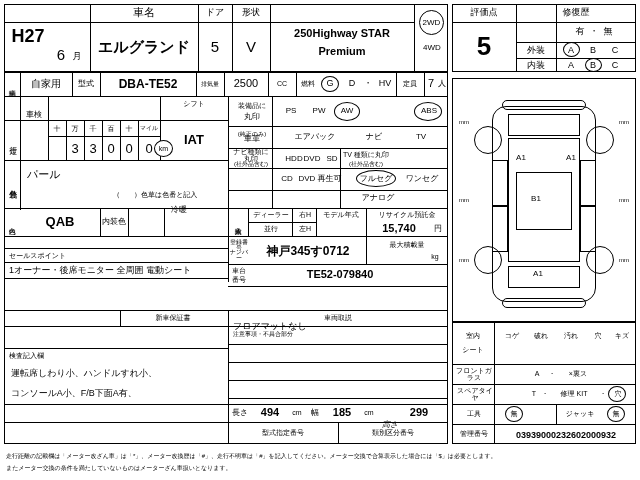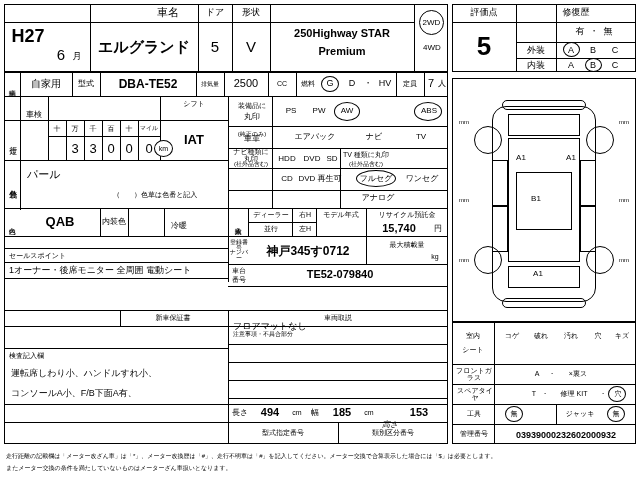--- a/index.html
+++ b/index.html
@@ -42,21 +42,21 @@
   <div class="bx" style="left:4px;top:4px;width:444px;height:440px;"></div>
 
   <div class="bx" style="left:4px;top:4px;width:444px;height:68px;"></div>
   <div class="vline" style="left:90px;top:4px;height:68px;"></div>
   <div class="vline" style="left:198px;top:4px;height:68px;"></div>
   <div class="vline" style="left:232px;top:4px;height:68px;"></div>
   <div class="vline" style="left:270px;top:4px;height:68px;"></div>
   <div class="vline" style="left:414px;top:4px;height:68px;"></div>
   <div class="hline" style="left:4px;top:22px;width:410px;"></div>
 
-  <div class="t f11" style="left:90px;top:5px;width:108px;height:16px;margin-left:24px;">車名</div>
+  <div class="t f11" style="left:90px;top:5px;width:108px;height:16px;">車名</div>
   <div class="t f9" style="left:198px;top:5px;width:34px;height:16px;">ドア</div>
   <div class="t f9" style="left:232px;top:5px;width:38px;height:16px;">形状</div>
 
   <div class="t f18 b" style="left:6px;top:24px;width:44px;height:24px;">H27</div>
   <div class="t f15" style="left:50px;top:44px;width:22px;height:22px;">6</div>
   <div class="t f9" style="left:70px;top:50px;width:14px;height:14px;">月</div>
 
   <div class="t f15 b" style="left:90px;top:24px;width:108px;height:46px;">エルグランド</div>
   <div class="t f15" style="left:198px;top:24px;width:34px;height:46px;">5</div>
   <div class="t f15" style="left:232px;top:24px;width:38px;height:46px;">V</div>
@@ -165,21 +165,21 @@
   <div class="t f7 l" style="left:110px;top:188px;width:118px;height:14px;">（　　）色草は色番と記入</div>
 
   <div class="hline" style="left:4px;top:208px;width:224px;"></div>
   <div class="hline" style="left:4px;top:236px;width:224px;"></div>
   <div class="vline" style="left:100px;top:208px;height:28px;"></div>
   <div class="vline" style="left:128px;top:208px;height:28px;"></div>
   <div class="vline" style="left:164px;top:208px;height:28px;"></div>
   <div class="t f7" style="left:4px;top:208px;width:16px;height:28px;writing-mode:vertical-rl;">内色</div>
   <div class="t f13 b" style="left:20px;top:208px;width:80px;height:28px;">QAB</div>
   <div class="t f8" style="left:100px;top:208px;width:28px;height:28px;">内装色</div>
-  <div class="t f8" style="left:164px;top:212px;width:30px;height:28px;">冷暖</div>
+  <div class="t f8" style="left:164px;top:196px;width:30px;height:28px;">冷暖</div>
 
   <div class="hline" style="left:228px;top:96px;width:220px;"></div>
   <div class="hline" style="left:228px;top:126px;width:220px;"></div>
   <div class="hline" style="left:228px;top:148px;width:220px;"></div>
   <div class="hline" style="left:228px;top:168px;width:220px;"></div>
   <div class="hline" style="left:228px;top:190px;width:220px;"></div>
   <div class="hline" style="left:228px;top:208px;width:220px;"></div>
   <div class="vline" style="left:272px;top:96px;height:52px;"></div>
   <div class="vline" style="left:340px;top:148px;height:60px;"></div>
   <div class="vline" style="left:272px;top:148px;height:60px;"></div>
@@ -195,21 +195,21 @@
   <div class="circ" style="left:334px;top:102px;width:26px;height:19px;"></div>
   <div class="t f8" style="left:414px;top:98px;width:30px;height:26px;">ABS</div>
   <div class="circ" style="left:414px;top:102px;width:28px;height:19px;"></div>
 
   <div class="t f8" style="left:292px;top:128px;width:46px;height:19px;">エアバック</div>
   <div class="t f8" style="left:356px;top:128px;width:36px;height:19px;">ナビ</div>
   <div class="t f8" style="left:406px;top:128px;width:30px;height:19px;">TV</div>
 
   <div class="t f7" style="left:230px;top:150px;width:42px;height:10px;">ナビ種類に丸印</div>
   <div class="t f6" style="left:230px;top:160px;width:42px;height:9px;">(社外品含む)</div>
-  <div class="t f8" style="left:275px;top:150px;width:24px;height:18px;">HDD</div>
+  <div class="t f8" style="left:282px;top:150px;width:24px;height:18px;">HDD</div>
   <div class="t f8" style="left:300px;top:150px;width:24px;height:18px;">DVD</div>
   <div class="t f8" style="left:324px;top:150px;width:16px;height:18px;">SD</div>
   <div class="t f8" style="left:276px;top:170px;width:22px;height:18px;">CD</div>
   <div class="t f8" style="left:298px;top:170px;width:44px;height:18px;">DVD 再生可</div>
 
   <div class="t f7" style="left:342px;top:150px;width:48px;height:10px;">TV 種類に丸印</div>
   <div class="t f6" style="left:342px;top:160px;width:48px;height:9px;">(社外品含む)</div>
   <div class="t f8" style="left:356px;top:170px;width:40px;height:18px;">フルセグ</div>
   <div class="circ" style="left:356px;top:170px;width:40px;height:17px;"></div>
   <div class="t f8" style="left:400px;top:170px;width:44px;height:18px;">ワンセグ</div>
@@ -278,21 +278,21 @@
   <div class="vline" style="left:228px;top:404px;height:40px;"></div>
   <div class="vline" style="left:338px;top:422px;height:22px;"></div>
 
   <div class="t f8" style="left:228px;top:405px;width:24px;height:16px;">長さ</div>
   <div class="t f11 b" style="left:252px;top:405px;width:36px;height:16px;">494</div>
   <div class="t f7" style="left:288px;top:405px;width:18px;height:16px;">cm</div>
   <div class="t f8" style="left:306px;top:405px;width:18px;height:16px;">幅</div>
   <div class="t f11 b" style="left:324px;top:405px;width:36px;height:16px;">185</div>
   <div class="t f7" style="left:360px;top:405px;width:18px;height:16px;">cm</div>
   <div class="t f8" style="left:378px;top:417px;width:24px;height:16px;font-style:italic;">高さ</div>
-  <div class="t f11 b" style="left:402px;top:405px;width:34px;height:16px;">153</div>
+  <div class="t f11 b" style="left:402px;top:405px;width:34px;height:16px;">299</div>
 
   <div class="t f7" style="left:228px;top:423px;width:110px;height:20px;">型式指定番号</div>
   <div class="t f7" style="left:338px;top:423px;width:110px;height:20px;">類別区分番号</div>
 
   <div class="bx" style="left:452px;top:78px;width:184px;height:244px;"></div>
 
   <div class="t f6" style="left:456px;top:118px;width:16px;height:9px;">mm</div>
   <div class="t f6" style="left:456px;top:196px;width:16px;height:9px;">mm</div>
   <div class="t f6" style="left:456px;top:256px;width:16px;height:9px;">mm</div>
   <div class="t f6" style="left:616px;top:118px;width:16px;height:9px;">mm</div>

